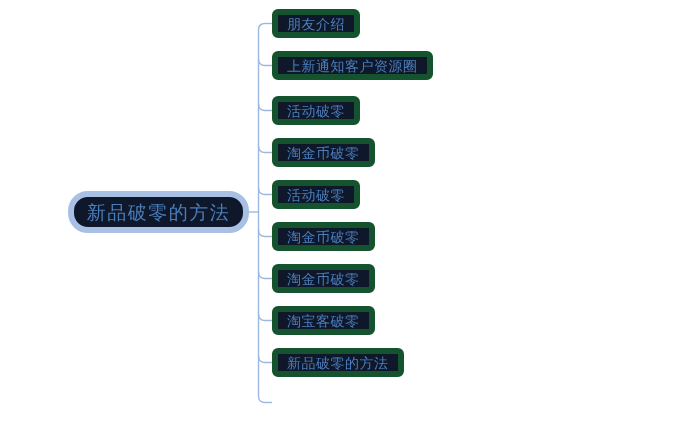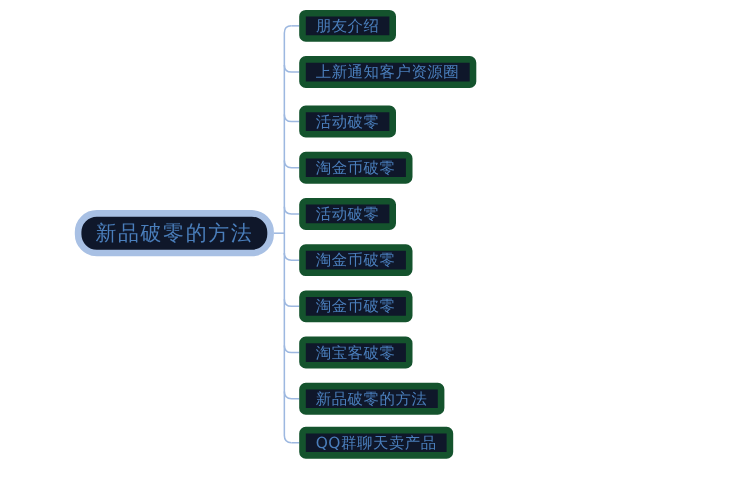--- a/index.html
+++ b/index.html
@@ -129,17 +129,14 @@
   </div>
 
   <div class="node child-node" style="left:272px; top:306px;">
     <span class="node-label">淘宝客破零</span>
   </div>
 
   <div class="node child-node" style="left:272px; top:348px;">
     <span class="node-label">新品破零的方法</span>
   </div>
 
-  <div class="node child-node" style="left:272px; top:388px;">
-    <span class="node-label">QQ群聊天卖产品</span>
-  </div>
 
 </div>
 
 </body></html>

